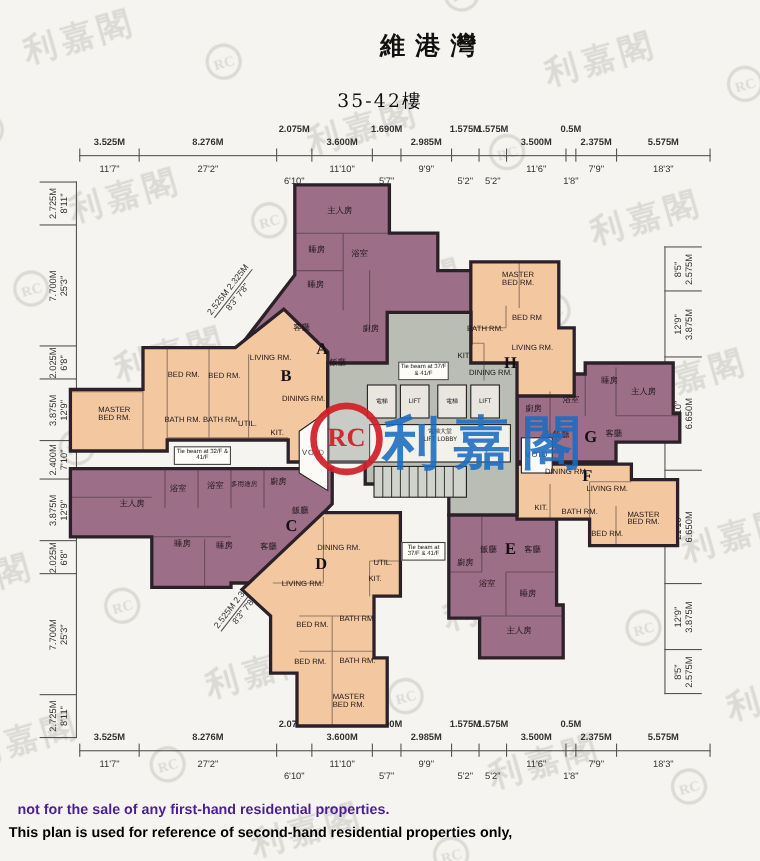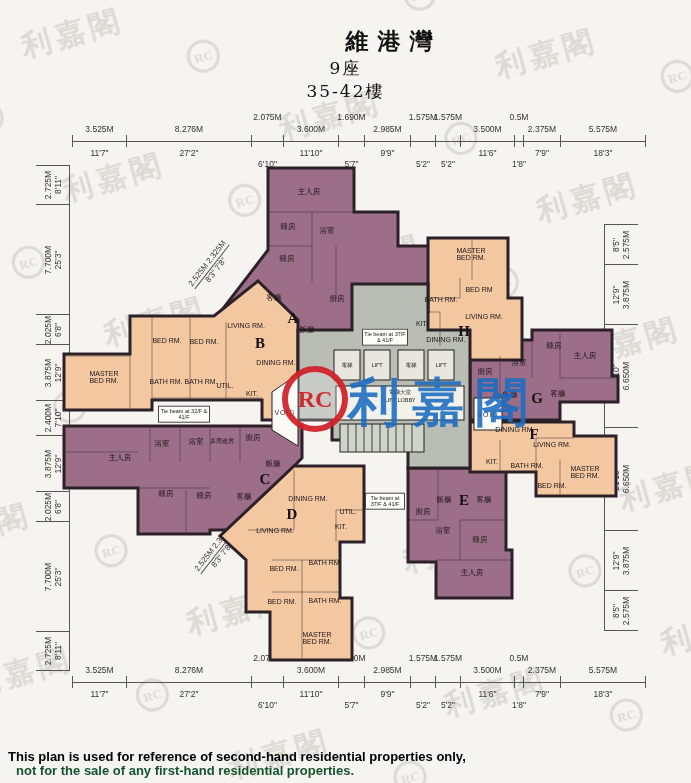--- a/index.html
+++ b/index.html
@@ -17,21 +17,21 @@
       font:17px "DejaVu Serif",serif;letter-spacing:2px;color:#111;}
   .t3{position:absolute;left:0;width:691px;top:80px;text-align:center;
       font:17px "DejaVu Serif",serif;letter-spacing:2px;color:#111;}
 
   
   .hruler{position:absolute;display:flex;height:12px;}
   .hruler::before{content:"";position:absolute;left:0;right:0;top:6px;height:1px;background:#555;}
   .hcell{position:relative;height:12px;border-right:1px solid #555;flex:none;}
   .hruler .hcell:first-child{border-left:1px solid #555;}
   .hcell .m{position:absolute;bottom:13px;left:50%;transform:translateX(-50%);
-            white-space:nowrap;font-size:8.5px;color:#333;}
+            white-space:nowrap;font-size:8.5px;color:#333;font-weight:bold;}
   .hcell .ft{position:absolute;top:13px;left:50%;transform:translateX(-50%);
             white-space:nowrap;font-size:8.5px;color:#333;}
   .hcell.hi .m{bottom:25px;}
   .hcell.hi .ft{top:24px;}
 
   
   .vruler{position:absolute;width:34px;}
   .vruler::before{content:"";position:absolute;top:0;bottom:0;width:1px;background:#555;}
   #rl::before{right:0;}
   #rr::before{left:0;}
@@ -62,40 +62,39 @@
   .logo{position:absolute;left:282px;top:366px;width:54px;height:54px;border:6px solid #d2202a;
         border-radius:50%;opacity:.93;background:rgba(255,255,255,.25);}
   .logo span{position:absolute;left:50%;top:50%;transform:translate(-50%,-50%);
         font:bold 24px "Liberation Serif",serif;color:#d2202a;}
   .bluewm{position:absolute;left:348px;top:368px;width:210px;font:bold 52px "DejaVu Serif",serif;
         color:#1b6cc2;letter-spacing:12px;opacity:.88;white-space:nowrap;}
 
   
   .f-zh{position:absolute;left:8px;top:733px;font:bold 13px "DejaVu Sans",sans-serif;color:#ee0022;}
   .f-en1{position:absolute;left:8px;top:749px;font:bold 13px "Liberation Sans",sans-serif;color:#000000;}
-  .f-en2{position:absolute;left:16px;top:763px;font:bold 13px "Liberation Sans",sans-serif;color:#14532d;}
+  .f-en2{position:absolute;left:16px;top:728px;font:bold 13px "Liberation Sans",sans-serif;color:#4c1d95;}
 </style>
 </head>
 <body>
 
 <div class="page">
 
   <svg class="wm-bg" width="691" height="783">
     <defs>
       <pattern id="wmp" width="225" height="150" patternUnits="userSpaceOnUse" patternTransform="rotate(-16)">
         <text x="8" y="62" class="wmt">利嘉閣</text>
         <circle cx="180" cy="110" r="15" class="wmc"></circle>
         <text x="180" y="115" class="wmm" text-anchor="middle">RC</text>
       </pattern>
     </defs>
     <rect width="691" height="783" fill="url(#wmp)"></rect>
   </svg>
 
   <div class="t1">維港灣</div>
-  <div class="t2">9座</div>
   <div class="t3">35-42樓</div>
 
   <div class="hruler" id="rt" style="left:72px;top:135px;">
     <div class="hcell" style="width:53px">
         <span class="m">3.525M</span>
         <span class="ft">11'7"</span>
       </div>
     <div class="hcell" style="width:124px">
         <span class="m">8.276M</span>
         <span class="ft">27'2"</span>

